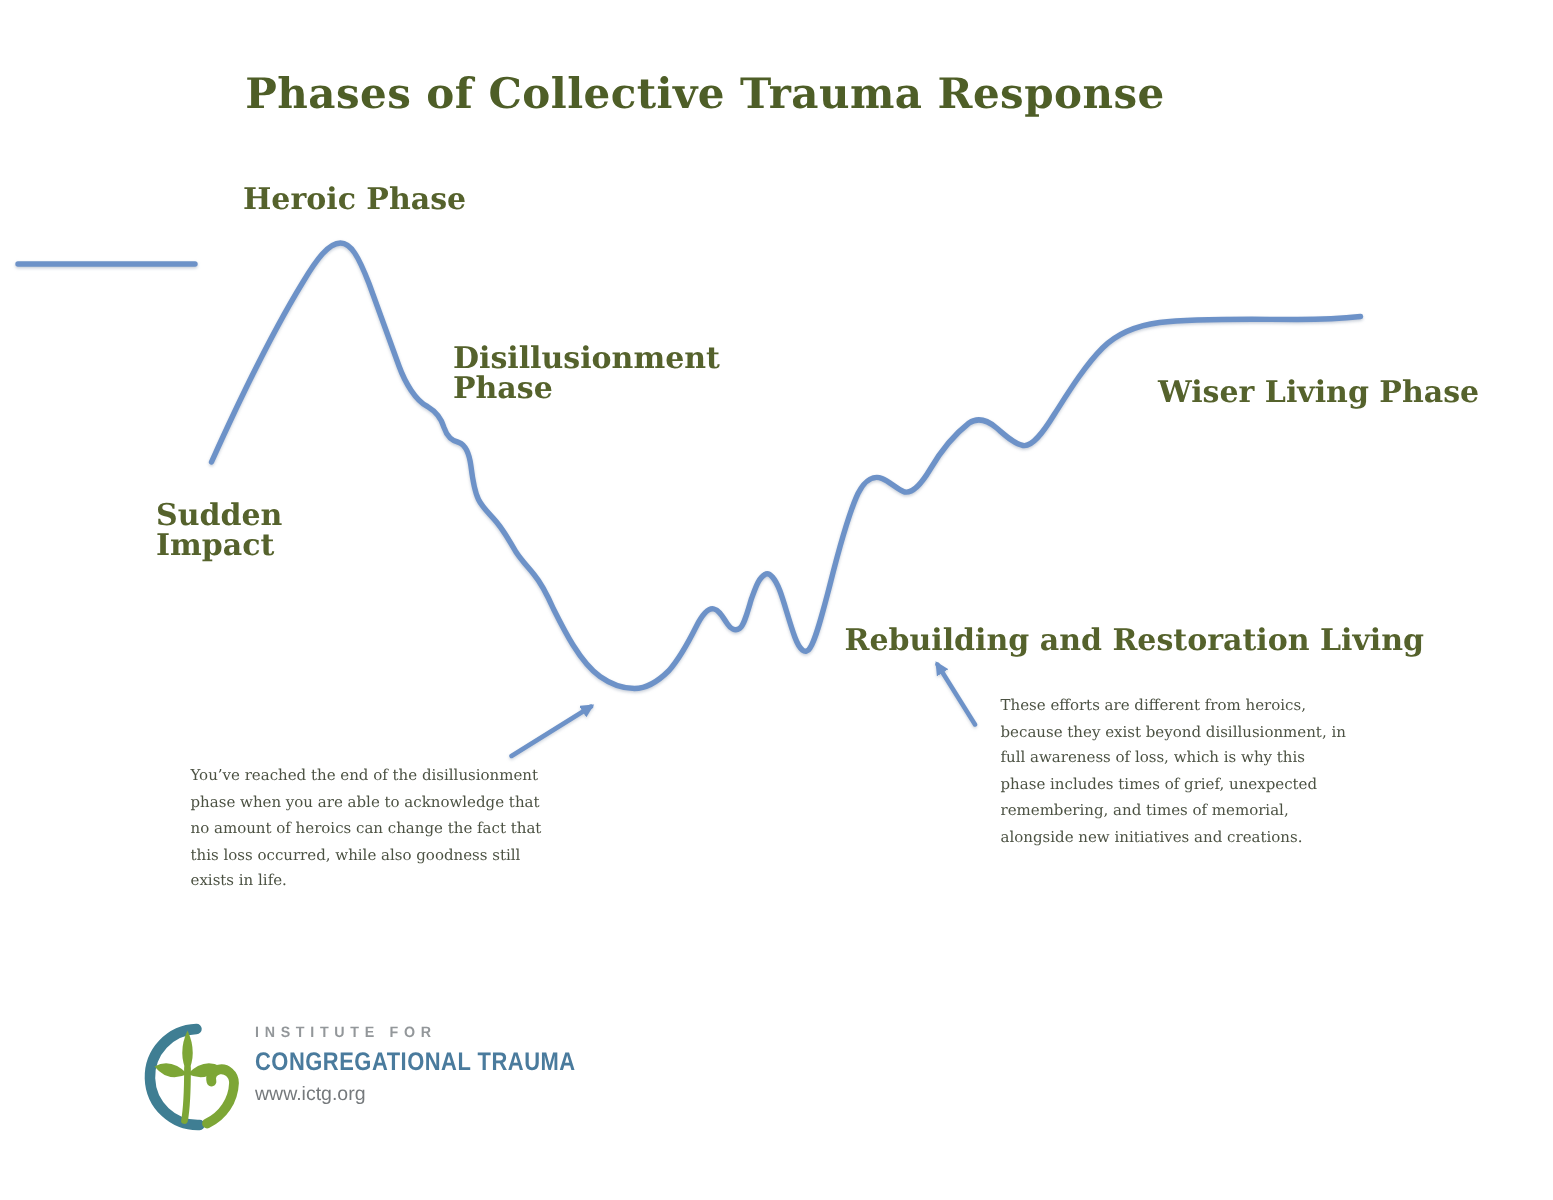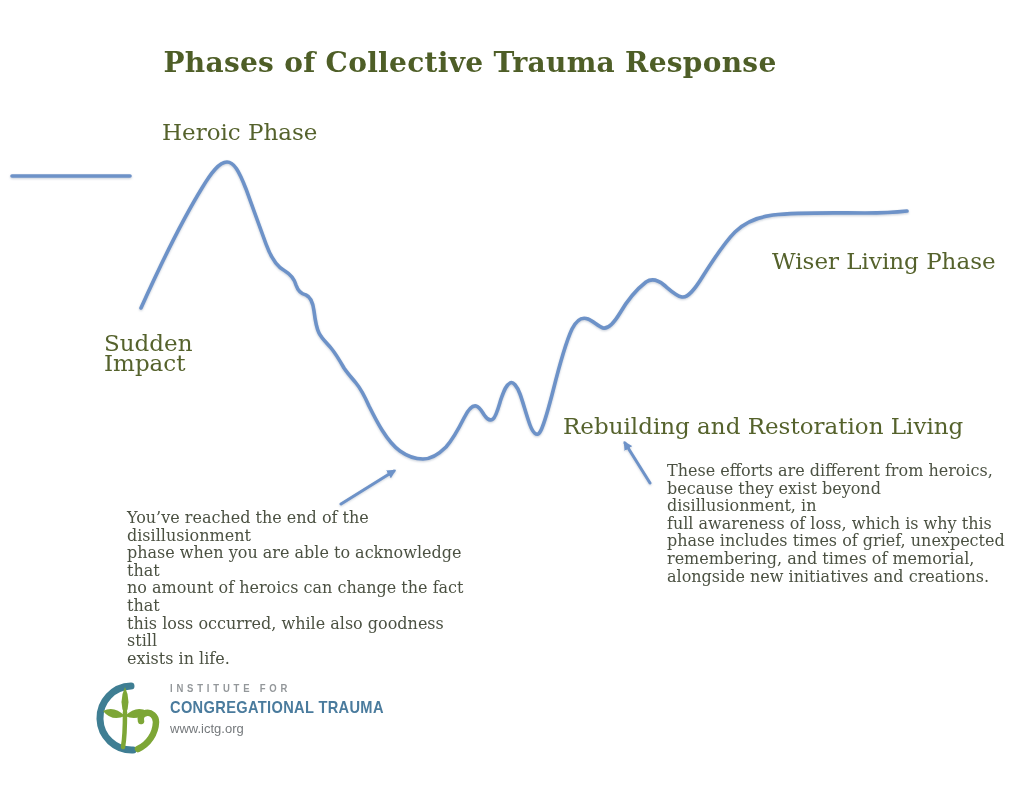--- a/index.html
+++ b/index.html
@@ -41,29 +41,29 @@
   }
   .arrow-stroke {
     fill: none;
     stroke: #6d92c8;
     stroke-width: 3;
     stroke-linecap: round;
     filter: drop-shadow(0px 1px 1px rgba(90,110,140,0.3));
   }
   .phase-label {
     position: absolute;
-    font-weight: normal;
-    font-size: 23px;
+    font-weight: bold;
+    font-size: 20px;
     line-height: 20px;
     color: #55622c;
     white-space: nowrap;
   }
   .body-text {
     position: absolute;
-    font-size: 16px;
+    font-size: 10px;
     line-height: 17.6px;
     color: #4b5142;
   }
   .logo {
     position: absolute;
     left: 88px;
     top: 674px;
     display: flex;
   }
   .logo-mark {
@@ -180,20 +180,21 @@
              C 800 212, 835 213, 865 213
              C 882 213, 898 212, 907 211"></path>
 
     <path class="arrow-stroke" d="M 341 504 L 394 471" marker-end="url(#arrowhead)"></path>
 
     <path class="arrow-stroke" d="M 650 483 L 625 443" marker-end="url(#arrowhead)"></path>
   </svg>
 
   <div class="phase-label" style="left:162px; top:122px;">Heroic Phase</div>
 
+  <div class="phase-label" style="left:302px; top:228px;">Disillusionment<br>Phase</div>
 
   <div class="phase-label" style="left:104px; top:333px;">Sudden<br>Impact</div>
 
   <div class="phase-label" style="left:563px; top:416px;">Rebuilding and Restoration Living</div>
 
   <div class="phase-label" style="left:772px; top:251px;">Wiser Living Phase</div>
 
   <div class="body-text" style="left:127px; top:509px; width:345px;">You’ve reached the end of the disillusionment<br>phase when you are able to acknowledge that<br>no amount of heroics can change the fact that<br>this loss occurred, while also goodness still<br>exists in life.</div>
 
   <div class="body-text" style="left:667px; top:462px; width:345px;">These efforts are different from heroics,<br>because they exist beyond disillusionment, in<br>full awareness of loss, which is why this<br>phase includes times of grief, unexpected<br>remembering, and times of memorial,<br>alongside new initiatives and creations.</div>

